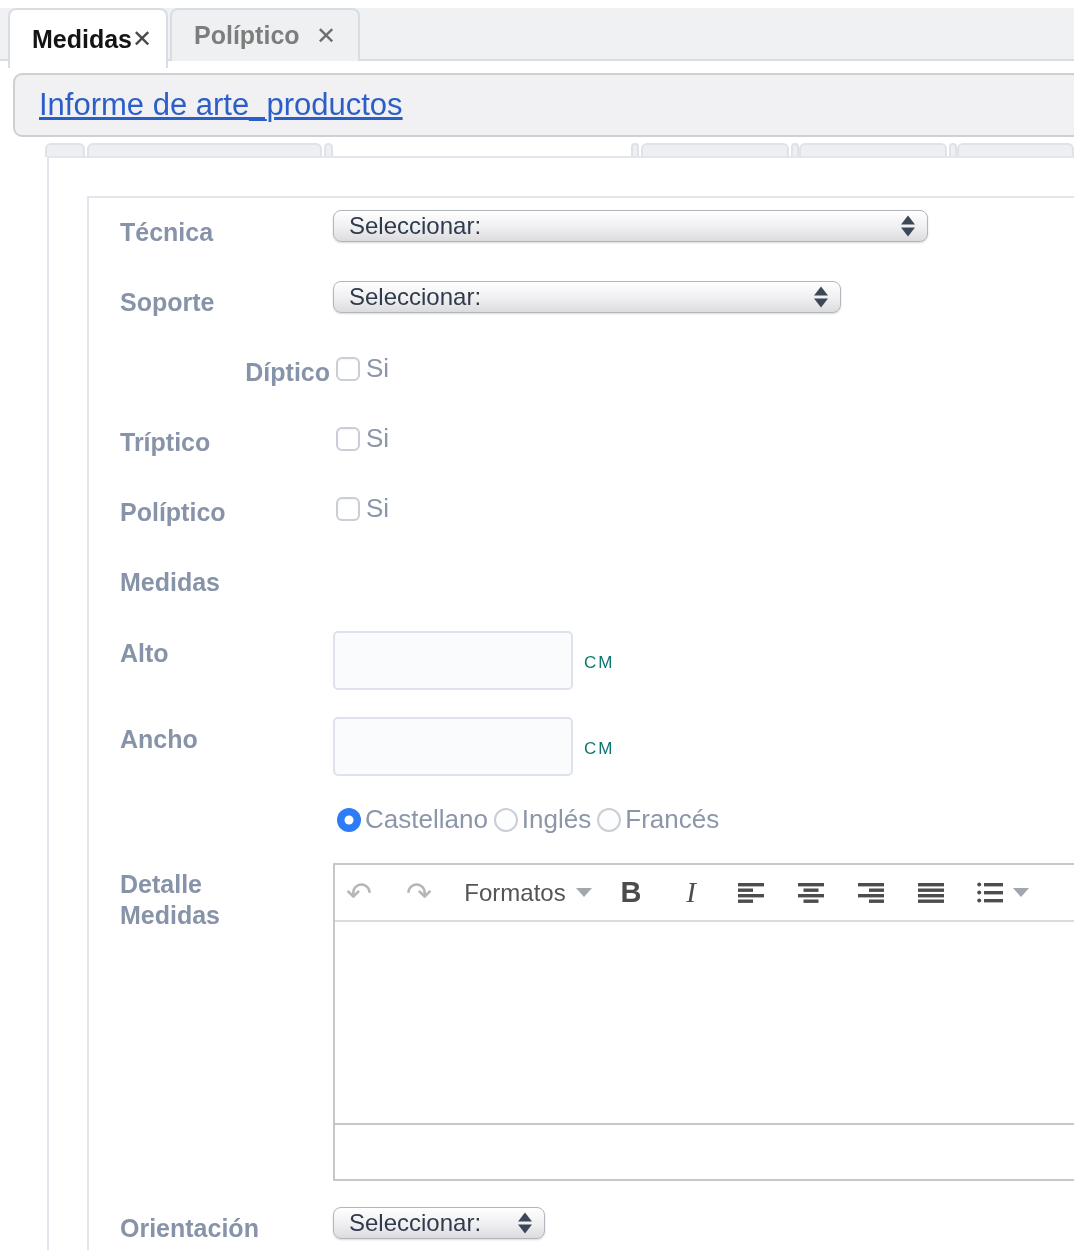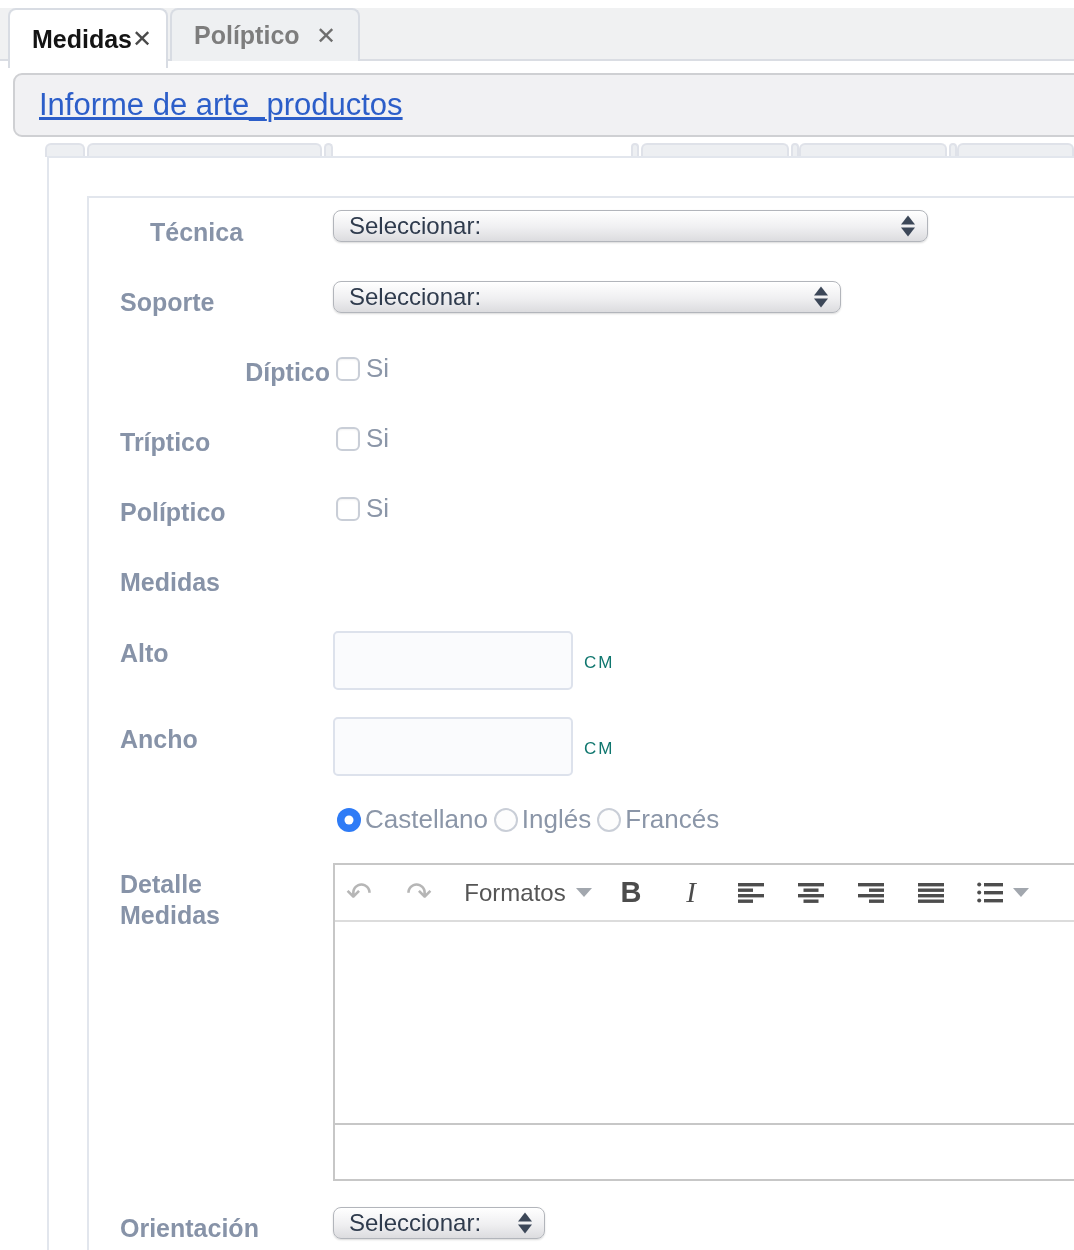--- a/index.html
+++ b/index.html
@@ -109,21 +109,21 @@
   <div class="ptab" style="left:631px; width:8px;"></div>
   <div class="ptab" style="left:641px; width:148px;"></div>
   <div class="ptab" style="left:791px; width:8px;"></div>
   <div class="ptab" style="left:799px; width:148px;"></div>
   <div class="ptab" style="left:949px; width:8px;"></div>
   <div class="ptab" style="left:957px; width:117px;"></div>
 
   <div class="outer-panel"></div>
   <div class="inner-panel"></div>
 
-  <div class="flabel" style="top:217px;margin-left:30px;">Técnica</div>
+  <div class="flabel" style="top:217px;">Técnica</div>
   <div class="sel" style="left:333px; top:210px; width:595px;">
     <span class="sel-text">Seleccionar:</span>
     <span class="spinner">
         <span class="up"></span>
         <span class="down"></span>
       </span>
   </div>
 
   <div class="flabel" style="top:287px;">Soporte</div>
   <div class="sel" style="left:333px; top:281px; width:508px;">

